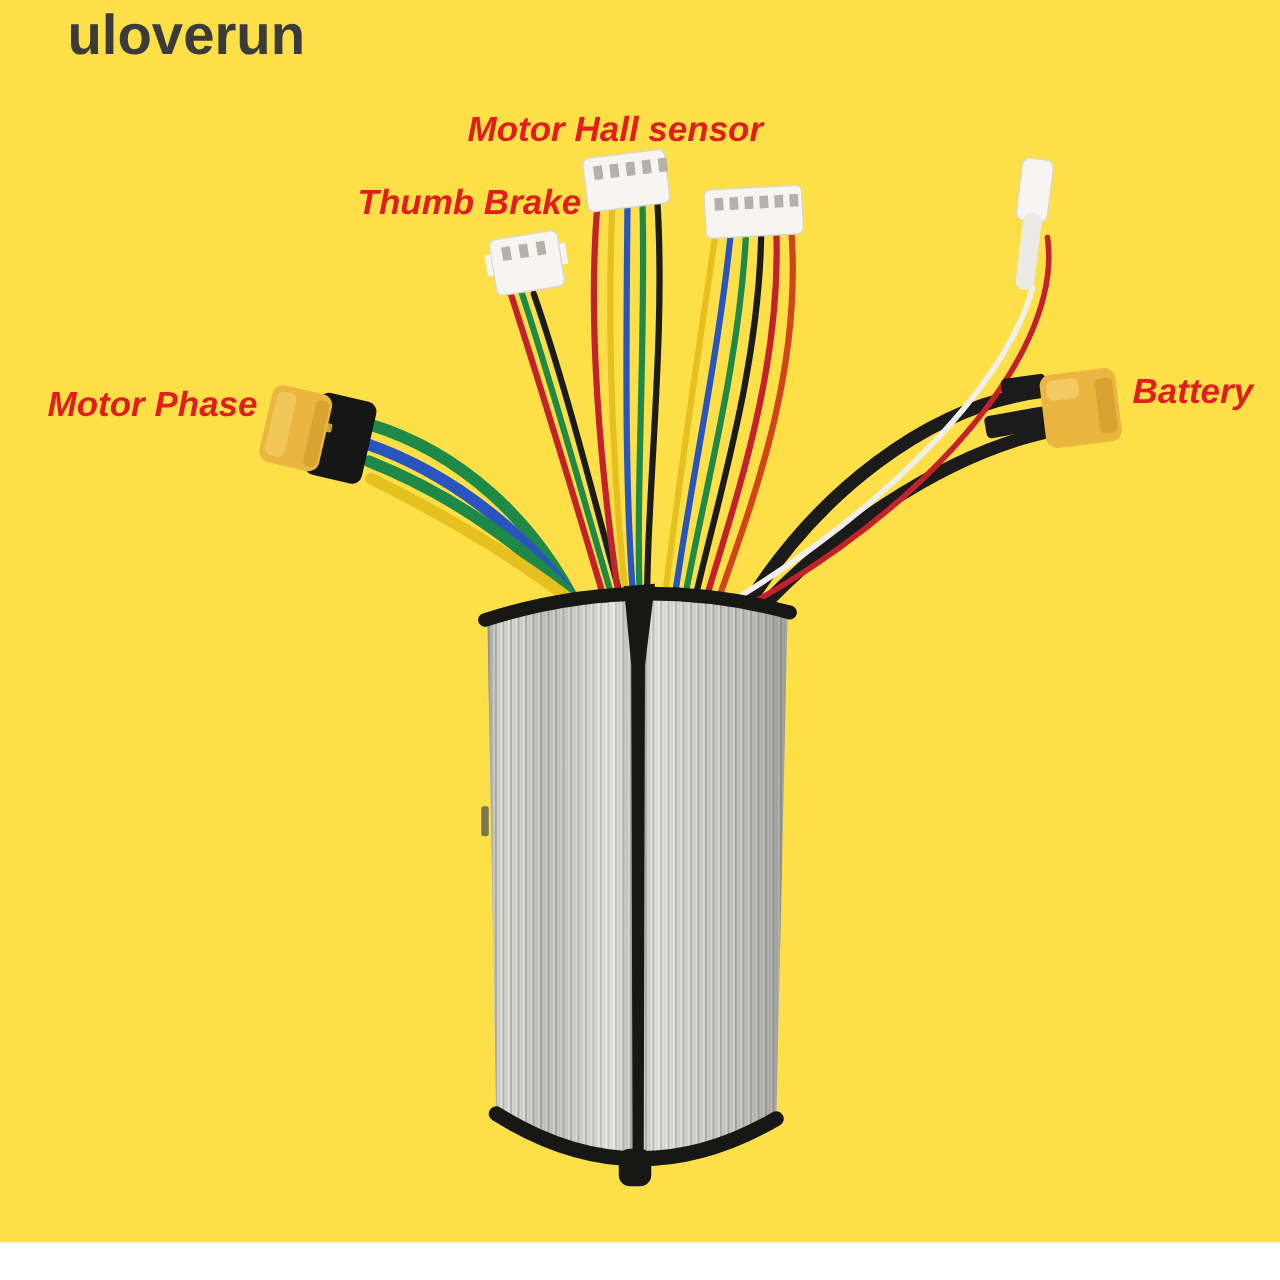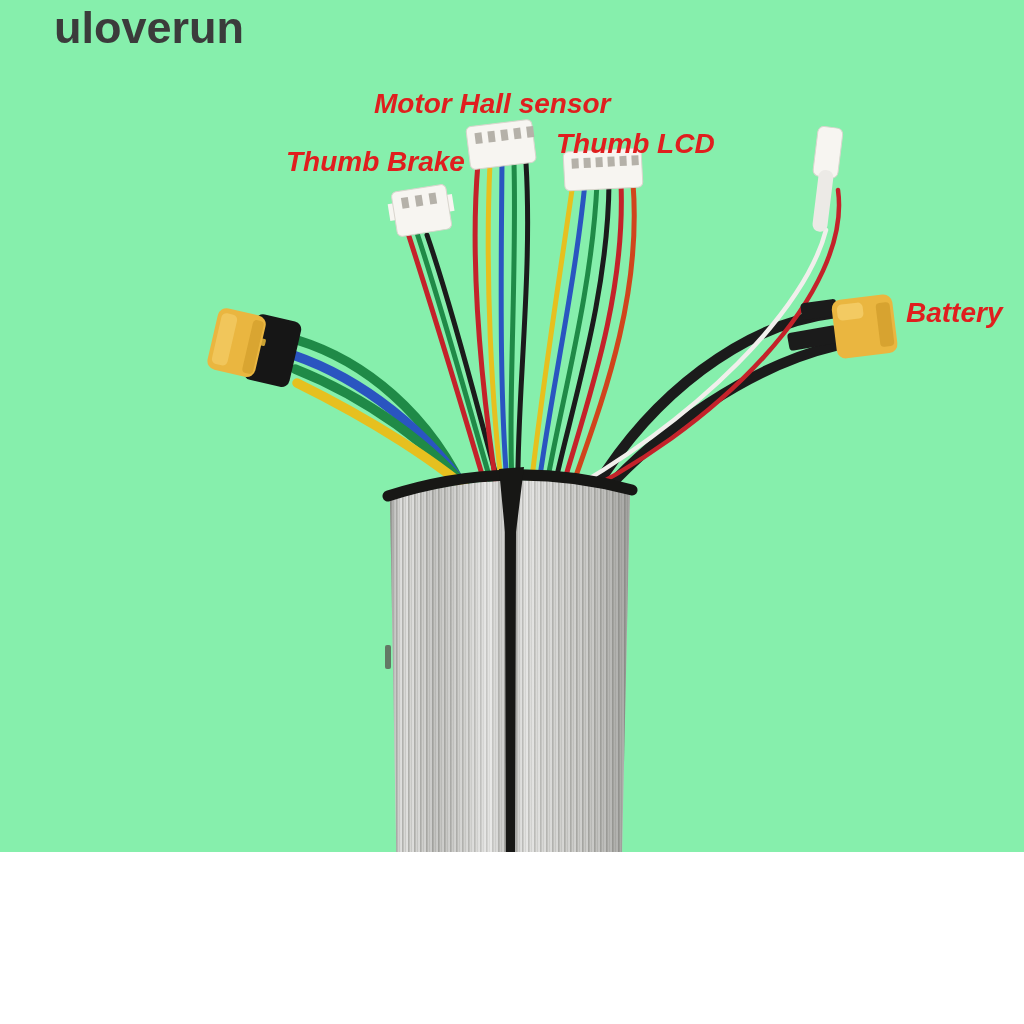--- a/index.html
+++ b/index.html
@@ -1,17 +1,17 @@
 <!DOCTYPE html>
 <html><head>
 <meta charset="utf-8">
 <style>
   html,body { margin:0; padding:0; background:#ffffff; }
   .canvas {
-    position:relative; width:1024px; height:852px; background:#86efac;
+    position:relative; width:1024px; height:994px; background:#fde047;
     overflow:hidden; font-family:"Liberation Sans", sans-serif;
   }
   .scene { position:absolute; left:0; top:0; }
   .watermark {
     position:absolute; left:54px; top:2px; font-size:45px; font-weight:700;
     color:#3b3b3b; letter-spacing:0px; white-space:nowrap;
   }
   .photo-label {
     position:absolute; font-style:italic; font-weight:700; font-size:28px;
     color:#e01e1e; white-space:nowrap;
@@ -157,16 +157,16 @@
         <rect x="839" y="302" width="26" height="16" rx="5" opacity="0.75" fill="#f5d06e"></rect>
         <rect x="878" y="305" width="14" height="44" rx="4" opacity="0.55" fill="#c79322"></rect>
       </g>
     </g>
   </svg>
 
   <div class="watermark">uloverun</div>
 
   <div class="photo-label lbl-brake">Thumb Brake</div>
   <div class="photo-label lbl-hall">Motor Hall sensor</div>
-  <div class="photo-label lbl-lcd">Thumb LCD</div>
+  <div class="photo-label lbl-phase">Motor Phase</div>
   <div class="photo-label lbl-batt">Battery</div>
 
 </div>
 
 </body></html>

